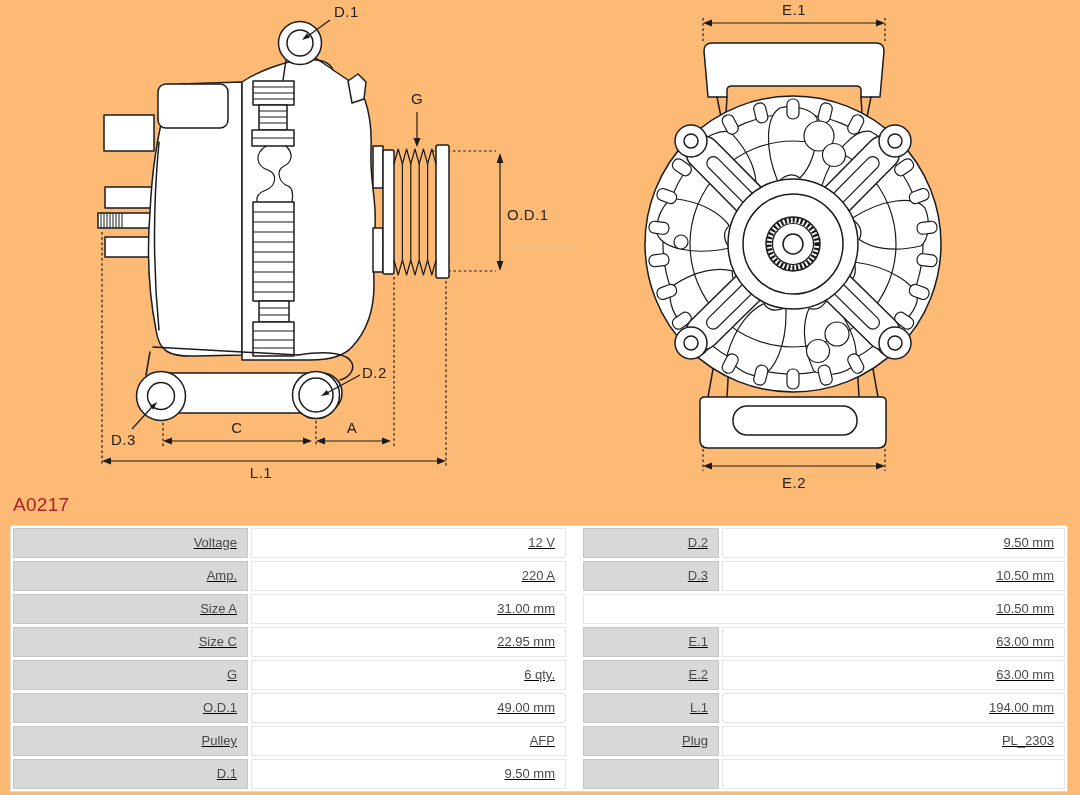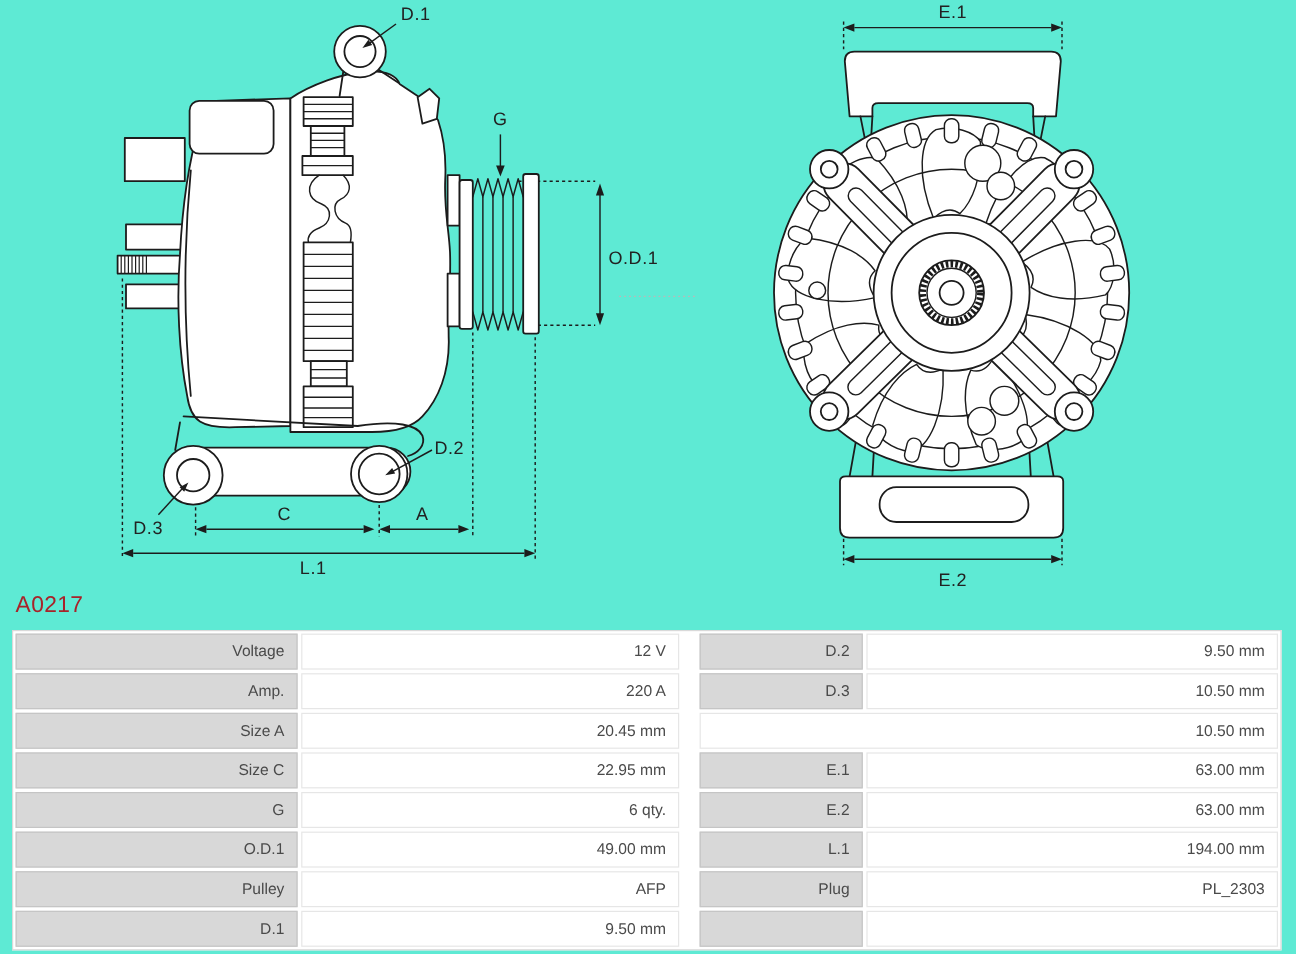--- a/index.html
+++ b/index.html
@@ -1,18 +1,18 @@
 <!DOCTYPE html>
 <html><head>
 <meta charset="utf-8">
 <style>
   html,body{margin:0;padding:0;background:#fff;}
   body{width:1080px;height:795px;position:relative;overflow:hidden;
        font-family:"Liberation Sans",sans-serif;}
-  .stage{position:absolute;inset:0;background:#5eead4;}
+  .stage{position:absolute;inset:0;background:#fdba74;}
   svg{position:absolute;display:block;}
   #side-view{left:0;top:0;}
   #front-view{left:620px;top:0;}
 
   
   .ln{stroke:#1c1c1c;stroke-width:1.5;fill:#fff;stroke-linejoin:round;stroke-linecap:round;}
   .nf{fill:none;}
   .fine{stroke-width:1.2;}
   .dim{stroke:#1c1c1c;stroke-width:1.2;fill:none;}
   .dot{stroke:#1c1c1c;stroke-width:1.2;fill:none;stroke-dasharray:2.6 2.6;}
@@ -20,21 +20,21 @@
   .ah{fill:#1c1c1c;stroke:none;}
   .dimtxt{font-family:"Liberation Sans",sans-serif;font-size:15px;fill:#222;letter-spacing:0.5px;}
 
   
   .part-number{position:absolute;left:13px;top:495px;font-size:19px;line-height:20px;
                color:#a8232a;letter-spacing:0.3px;}
 
   
   .spec-table{position:absolute;left:10px;top:525px;width:1052px;background:#fff;
               border:1px solid #d9d9d9;padding:2px;}
-  .spec-row{display:flex;margin-bottom:3px;}
+  .spec-row{display:flex;margin-bottom:3px;text-decoration:underline;}
   .spec-row:last-child{margin-bottom:0;}
   .cell{height:28px;line-height:28px;font-size:13px;color:#4a4a4a;
         text-align:right;padding-right:10px;box-sizing:content-box;}
   .lab{background:#d8d8d8;border:1px solid #c5c5c5;}
   .val{background:#fff;border:1px solid #e6e6e6;}
   .c1{width:223px;margin-right:3px;}
   .c2{width:303px;margin-right:17px;}
   .c3{width:124px;margin-right:3px;}
   .c4{flex:1;}
 </style>
@@ -303,21 +303,21 @@
     <div class="cell val c4">9.50 mm</div>
   </div>
   <div class="spec-row">
     <div class="cell lab c1">Amp.</div>
     <div class="cell val c2">220 A</div>
     <div class="cell lab c3">D.3</div>
     <div class="cell val c4">10.50 mm</div>
   </div>
   <div class="spec-row">
     <div class="cell lab c1">Size A</div>
-    <div class="cell val c2">20.45 mm</div>
+    <div class="cell val c2">31.00 mm</div>
     <div class="cell val c4">10.50 mm</div>
   </div>
   <div class="spec-row">
     <div class="cell lab c1">Size C</div>
     <div class="cell val c2">22.95 mm</div>
     <div class="cell lab c3">E.1</div>
     <div class="cell val c4">63.00 mm</div>
   </div>
   <div class="spec-row">
     <div class="cell lab c1">G</div>

